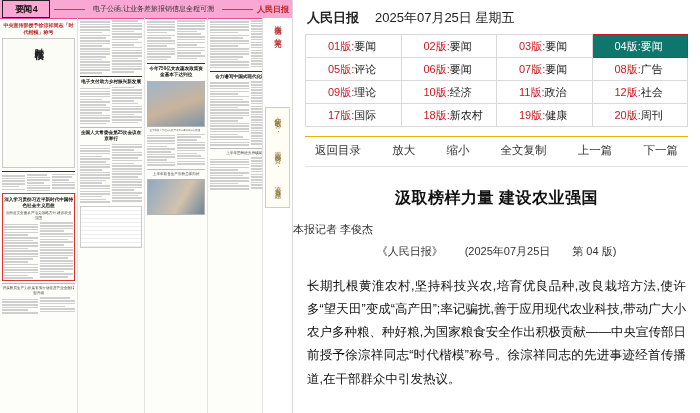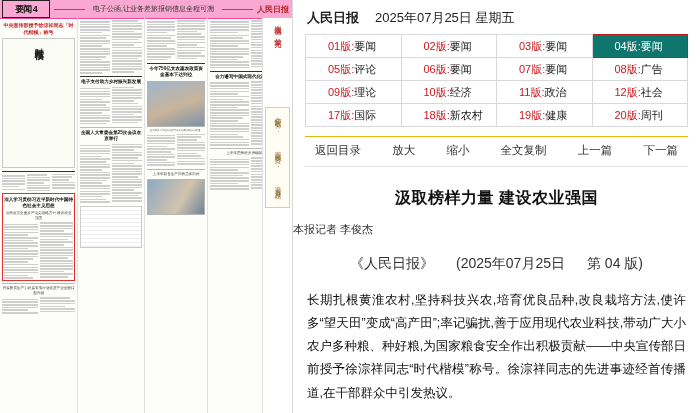--- a/index.html
+++ b/index.html
@@ -57,21 +57,21 @@
   td .pg{color:#c8191e;padding-left:16px;}
   td.sel .pg{color:#fff;}
 
   .toolbar{display:flex;justify-content:space-between;align-items:center;margin:9px 12px 0;padding:6px 2px 8px;border-top:1px solid #eab308;border-bottom:1px solid #e3e3e3;font-size:11.5px;color:#333;}
   .toolbar span{cursor:pointer;padding:0 8px;}
 
   .headline{text-align:center;margin-top:14px;padding:0 14px;}
   .h-sub{font-size:16px;font-weight:bold;color:#111;letter-spacing:.5px;}
   .h-main{font-size:16px;font-weight:bold;color:#111;margin-top:7px;letter-spacing:.5px;}
   .byline{font-size:11px;color:#333;margin-top:13px;}
-  .source{text-align:center;font-size:14px;color:#333;margin-top:18px;}
+  .source{text-align:center;font-size:11px;color:#333;margin-top:7px;}
   .source .sp{display:inline-block;width:22px;}
 
   .article{margin:16px 14px 0;font-size:12.5px;line-height:1.85;color:#111;text-align:justify;text-justify:inter-ideograph;}
 </style>
 </head>
 <body>
 
 <div class="app">
 
   <div class="paper">

